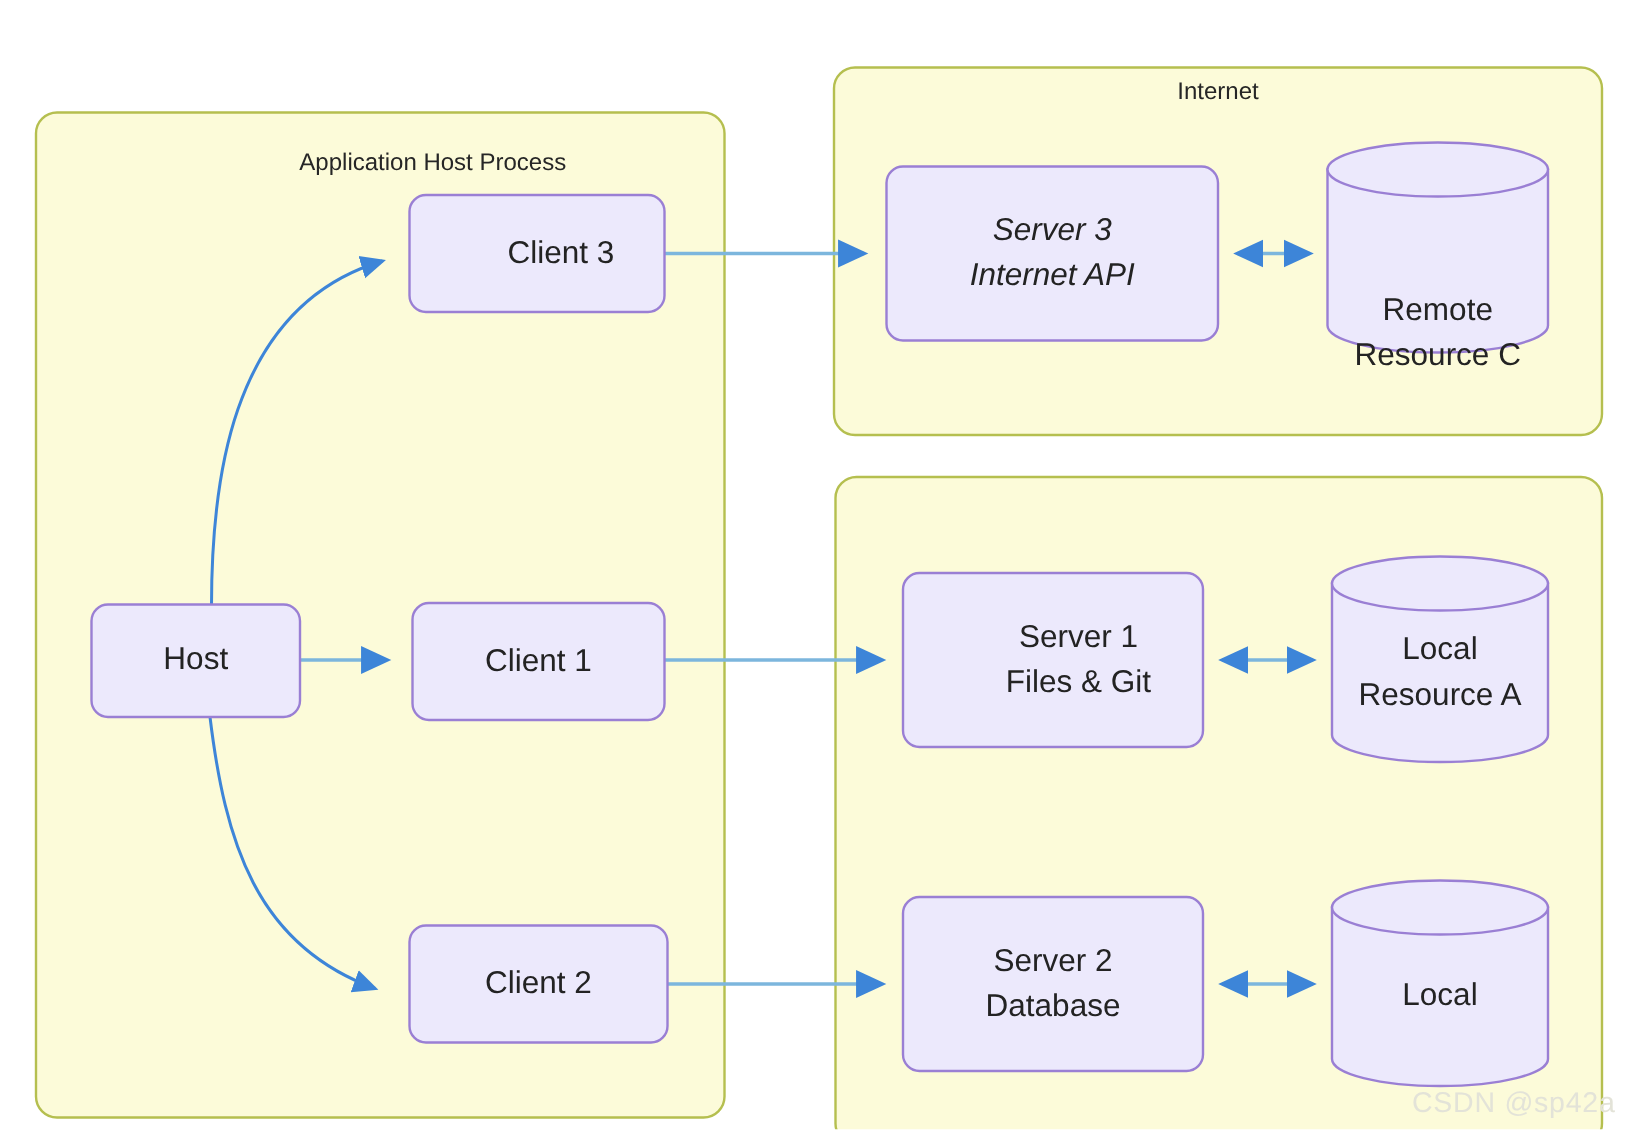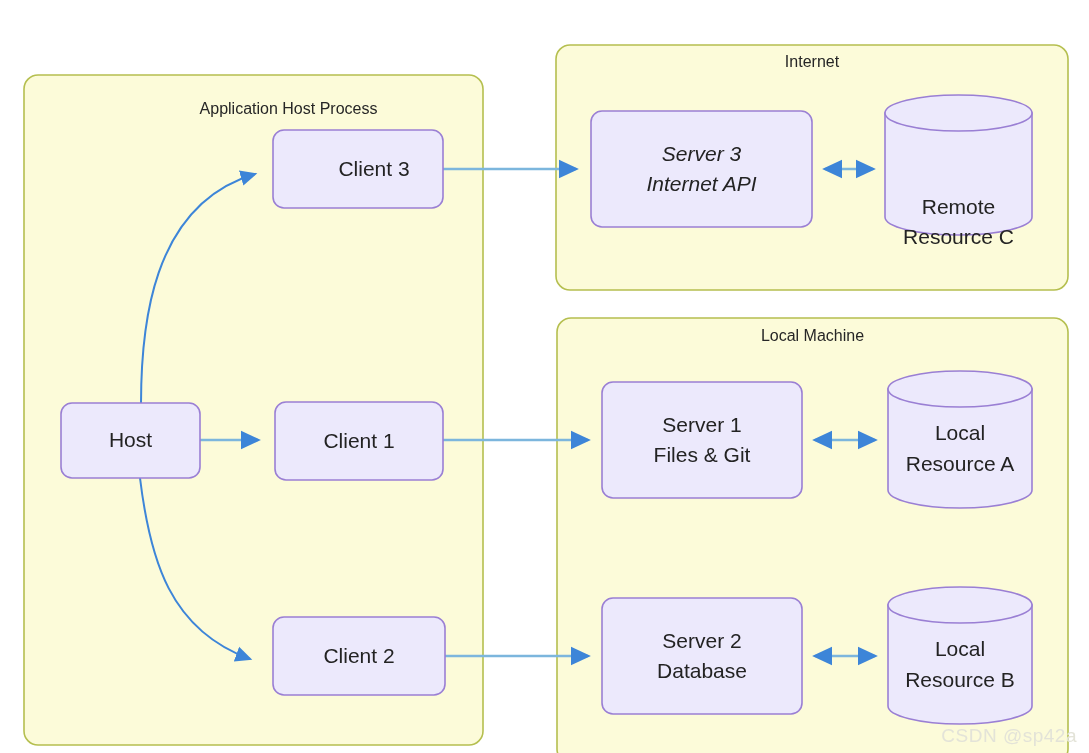--- a/index.html
+++ b/index.html
@@ -143,21 +143,20 @@
       <ellipse cx="960" cy="389" rx="72" ry="18" fill="#ece9fc" stroke="#9a7fd4" stroke-width="1.6"></ellipse>
     </g>
     <g>
       <path d="M888,605 L888,706 A72,18 0 0 0 1032,706 L1032,605 Z" fill="#ece9fc" stroke="#9a7fd4" stroke-width="1.6"></path>
       <ellipse cx="960" cy="605" rx="72" ry="18" fill="#ece9fc" stroke="#9a7fd4" stroke-width="1.6"></ellipse>
     </g>
   </svg>
 
   <div class="panel-title" style="left:24px; top:84px; width:529px;margin-top:16px;">Application Host Process</div>
   <div class="panel-title" style="left:556px; top:53px; width:512px;">Internet</div>
-  <div class="panel-title" style="left:557px; top:327px; width:511px;">Local Machine</div>
 
   <div class="node-label" style="left:61px; top:403px; width:139px; height:75px;border-radius:11px;">
     <span>Host</span>
   </div>
 
   <div class="node-label" style="left:273px; top:130px; width:202px; height:78px;">
     <span>Client 3</span>
   </div>
 
   <div class="node-label" style="left:275px; top:402px; width:168px; height:78px;">
@@ -166,21 +165,21 @@
 
   <div class="node-label" style="left:273px; top:617px; width:172px; height:78px;">
     <span>Client 2</span>
   </div>
 
   <div class="node-label" style="left:591px; top:111px; width:221px; height:116px;font-style:italic;">
     <span>Server 3</span>
     <span>Internet API</span>
   </div>
 
-  <div class="node-label" style="left:602px; top:382px; width:200px; height:116px;">
+  <div class="node-label" style="left:602px; top:382px; width:200px; height:116px;padding-left:17px;">
     <span>Server 1</span>
     <span>Files &amp; Git</span>
   </div>
 
   <div class="node-label" style="left:602px; top:598px; width:200px; height:116px;">
     <span>Server 2</span>
     <span>Database</span>
   </div>
 
   <div class="node-label" style="left:885px; top:131px; width:147px; height:86px;margin-top:48px;">
@@ -188,17 +187,16 @@
     <span>Resource C</span>
   </div>
 
   <div class="node-label" style="left:888px; top:407px; width:144px; height:83px;">
     <span>Local</span>
     <span>Resource A</span>
   </div>
 
   <div class="node-label" style="left:888px; top:623px; width:144px; height:83px;">
     <span>Local</span>
-    <span>Resource B</span>
   </div>
 
   <div class="watermark">CSDN @sp42a</div>
 </div>
 
 </body></html>

